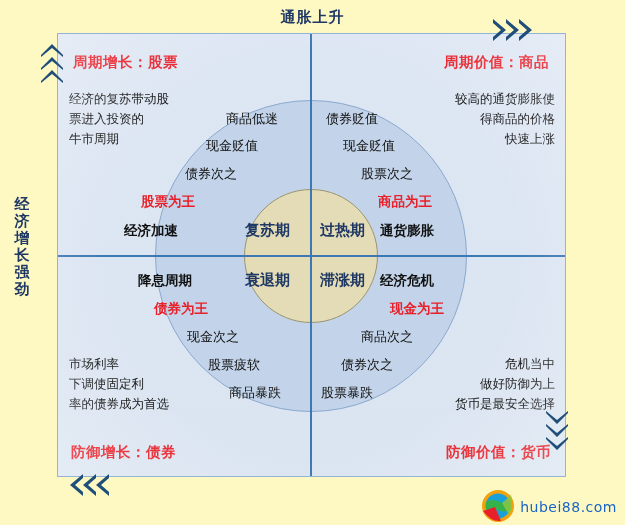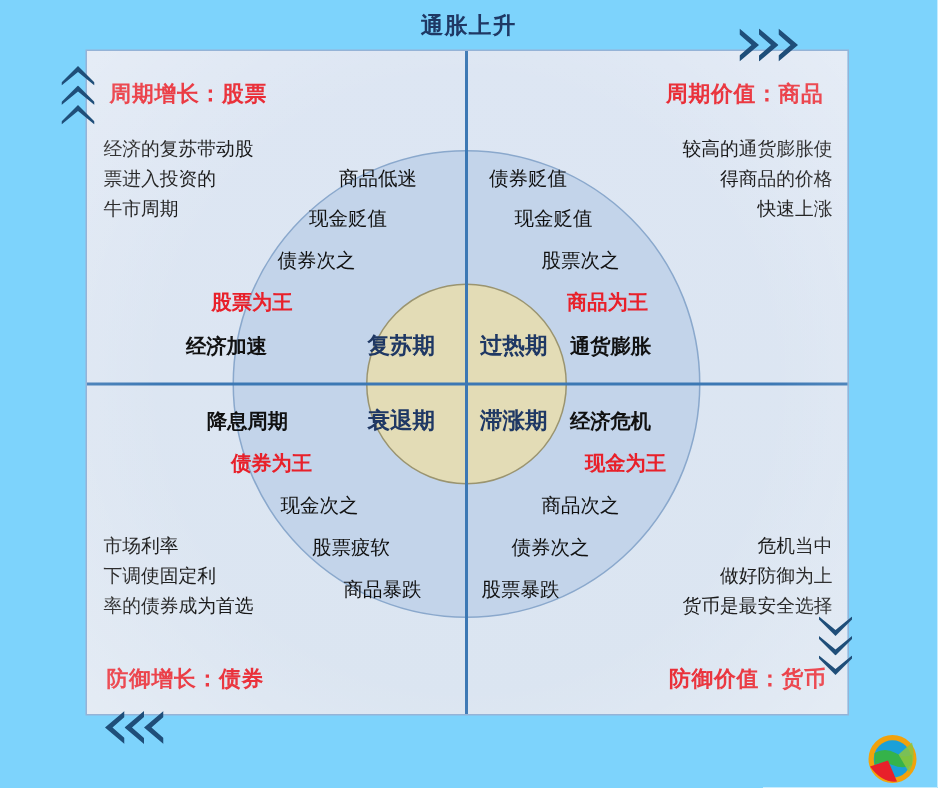--- a/index.html
+++ b/index.html
@@ -5,21 +5,21 @@
   * { box-sizing: border-box; margin: 0; padding: 0; }
   html, body {
     width: 625px; height: 525px;
     background: #ffffff;
     font-family: "DejaVu Sans", "Liberation Sans", sans-serif;
     overflow: hidden;
   }
   #stage {
     position: relative;
     width: 625px; height: 525px;
-    background: #7dd3fc;
+    background: #fef9c3;
   }
 
   
   .axis-label {
     position: absolute;
     color: #1f3864;
     font-weight: bold;
     font-size: 15px;
     letter-spacing: 1px;
     white-space: nowrap;
@@ -143,20 +143,21 @@
     font-size: 14px; color: #1765c6; letter-spacing: .5px;
     margin-top: 2px;
   }
 </style>
 </head>
 <body>
 
 <div id="stage">
 
   <div class="axis-label" id="label-top">通胀上升</div>
+  <div class="axis-label-vert" id="label-left">经济增长强劲</div>
 
   <div id="matrix">
 
     <div class="ring" id="outer-ring"></div>
     <div class="ring" id="inner-ring"></div>
 
     <div class="axis-line" id="axis-h"></div>
     <div class="axis-line" id="axis-v"></div>
 
     <div class="qtitle" style="left:15px; top:19px;">周期增长：股票</div>
@@ -288,16 +289,17 @@
     <span id="logo-globe">
       <svg width="34" height="34" viewBox="0 0 34 34">
         <circle cx="17" cy="17" r="16" fill="#f2a20c"></circle>
         <circle cx="17" cy="17" r="12.5" fill="#1aa0d8"></circle>
         <path d="M5 13 Q12 9 19 13 Q25 17 30 14 L30 21 Q24 24 17 21 Q10 18 5 21 Z" fill="#35b34a"></path>
         <path d="M2 22 Q10 33 20 32 L14 18 Z" fill="#e8202a"></path>
         <path d="M30 6 Q33 17 28 26 L21 14 Z" fill="#8cc63f" opacity=".85"></path>
       </svg>
     </span>
     <span id="logo-text">
+      <span id="logo-en">hubei88.com</span>
     </span>
   </div>
 
 </div>
 
 </body></html>

